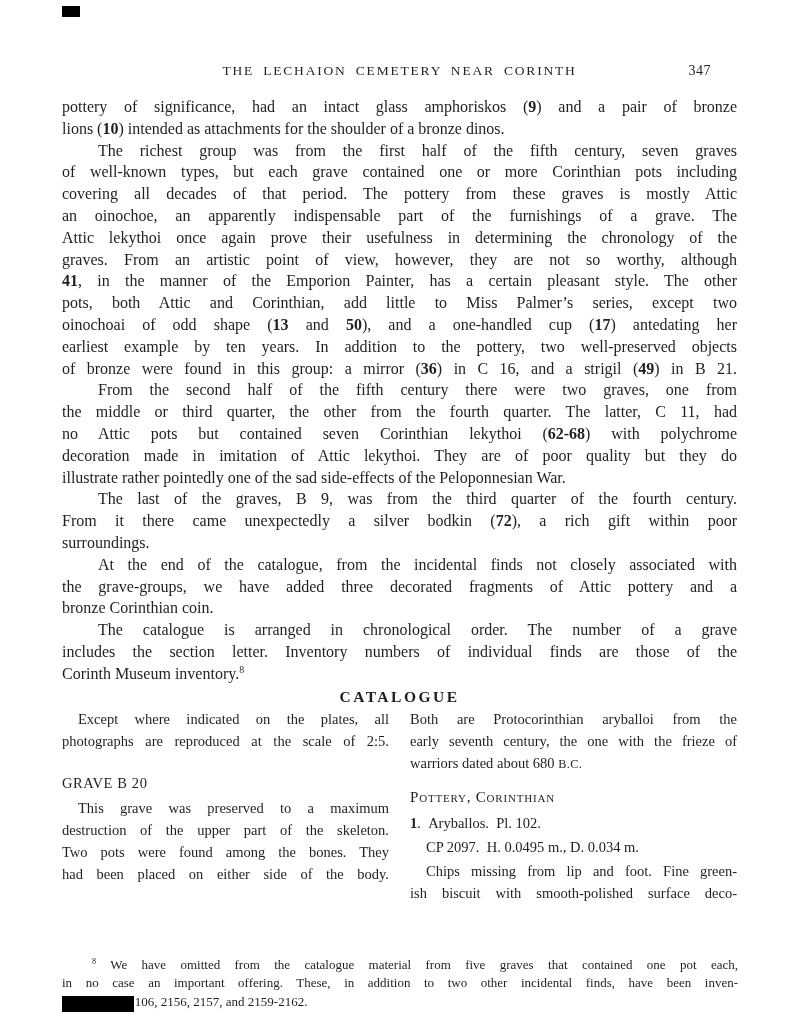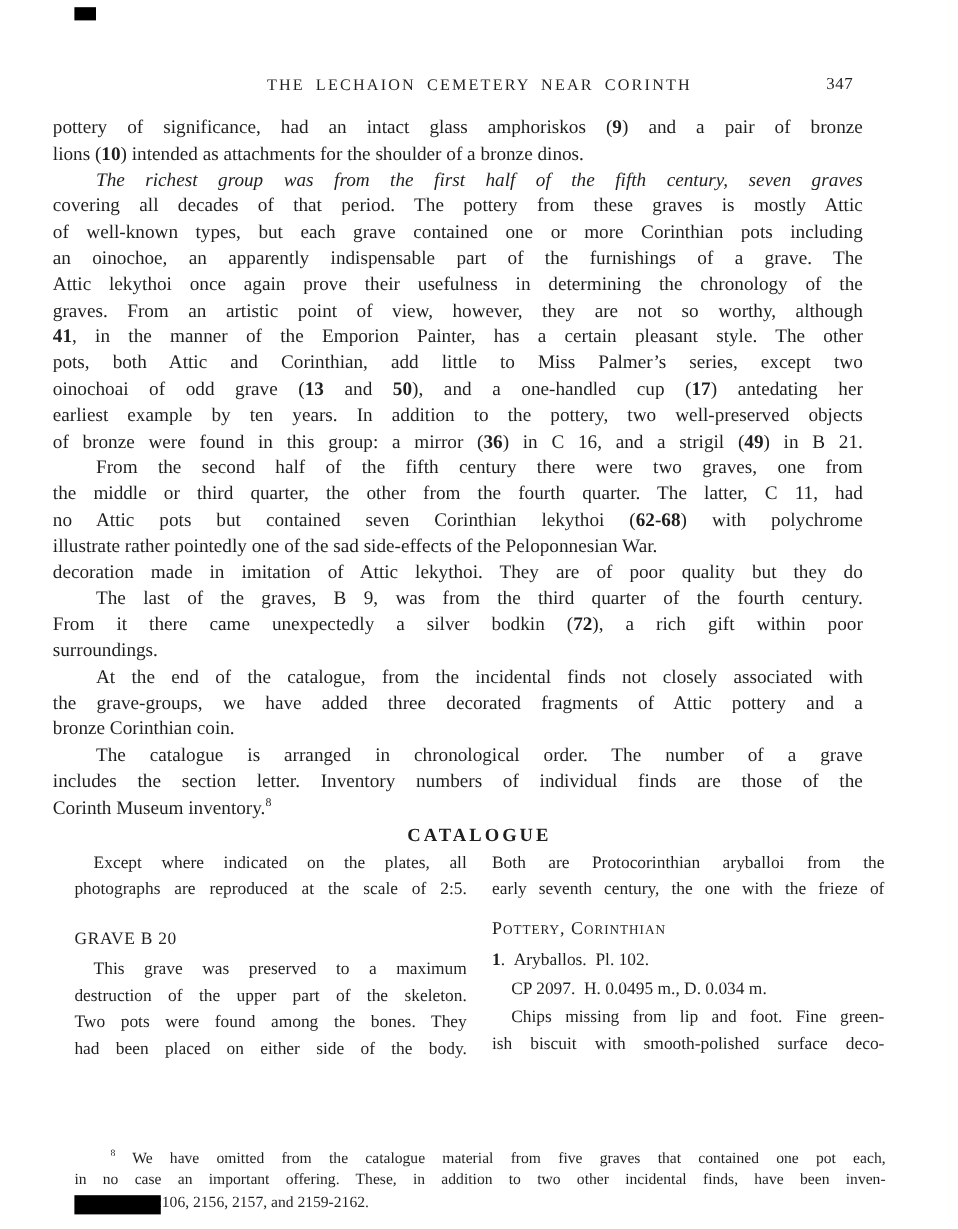--- a/index.html
+++ b/index.html
@@ -18,21 +18,21 @@
 
   
   .pagehead{position:absolute;left:62px;top:63px;width:675px;height:18px;}
   .head-title{
     display:block;text-align:center;
     font-size:13.5px;letter-spacing:1.8px;word-spacing:4px;
   }
   .page-num{position:absolute;right:26px;top:0;font-size:14px;letter-spacing:0.5px;}
 
   
-  .maintext{position:absolute;left:44px;top:96px;width:675px;}
+  .maintext{position:absolute;left:62px;top:96px;width:675px;}
   .maintext .line{font-size:16px;line-height:21.8px;}
 
   .line{
     text-align:justify;
     text-align-last:justify;
     white-space:normal;
   }
   .line.last{text-align-last:left;}
   .b{font-weight:700;}
   .sup{vertical-align:super;font-size:0.62em;line-height:0;}
@@ -77,38 +77,38 @@
     <span class="head-title">THE LECHAION CEMETERY NEAR CORINTH</span>
     <span class="page-num">347</span>
   </header>
 
   <main class="maintext">
     <div>
         <div class="line"><span>pottery of significance, had an intact glass amphoriskos (</span><span class="b">9</span><span>) and a pair of bronze</span></div>
         <div class="line last"><span>lions (</span><span class="b">10</span><span>) intended as attachments for the shoulder of a bronze dinos.</span></div>
       </div>
     <div>
-        <div class="line" style="text-indent: 36px; font-style: italic;"><span>The richest group was from the first half of the fifth century, seven graves</span></div>
+        <div class="line" style="text-indent: 36px;"><span>The richest group was from the first half of the fifth century, seven graves</span></div>
+        <div class="line"><span>of well-known types, but each grave contained one or more Corinthian pots including</span></div>
         <div class="line"><span>covering all decades of that period. The pottery from these graves is mostly Attic</span></div>
-        <div class="line"><span>of well-known types, but each grave contained one or more Corinthian pots including</span></div>
         <div class="line"><span>an oinochoe, an apparently indispensable part of the furnishings of a grave. The</span></div>
         <div class="line"><span>Attic lekythoi once again prove their usefulness in determining the chronology of the</span></div>
         <div class="line"><span>graves. From an artistic point of view, however, they are not so worthy, although</span></div>
         <div class="line"><span class="b">41</span><span>, in the manner of the Emporion Painter, has a certain pleasant style. The other</span></div>
         <div class="line"><span>pots, both Attic and Corinthian, add little to Miss Palmer’s series, except two</span></div>
-        <div class="line"><span>oinochoai of odd grave (</span><span class="b">13</span><span> and </span><span class="b">50</span><span>), and a one-handled cup (</span><span class="b">17</span><span>) antedating her</span></div>
+        <div class="line"><span>oinochoai of odd shape (</span><span class="b">13</span><span> and </span><span class="b">50</span><span>), and a one-handled cup (</span><span class="b">17</span><span>) antedating her</span></div>
         <div class="line"><span>earliest example by ten years. In addition to the pottery, two well-preserved objects</span></div>
         <div class="line"><span>of bronze were found in this group: a mirror (</span><span class="b">36</span><span>) in C 16, and a strigil (</span><span class="b">49</span><span>) in B 21.</span></div>
       </div>
     <div>
         <div class="line" style="text-indent: 36px;"><span>From the second half of the fifth century there were two graves, one from</span></div>
         <div class="line"><span>the middle or third quarter, the other from the fourth quarter. The latter, C 11, had</span></div>
         <div class="line"><span>no Attic pots but contained seven Corinthian lekythoi (</span><span class="b">62-68</span><span>) with polychrome</span></div>
+        <div class="line"><span>decoration made in imitation of Attic lekythoi. They are of poor quality but they do</span></div>
         <div class="line last"><span>illustrate rather pointedly one of the sad side-effects of the Peloponnesian War.</span></div>
-        <div class="line"><span>decoration made in imitation of Attic lekythoi. They are of poor quality but they do</span></div>
       </div>
     <div>
         <div class="line" style="text-indent: 36px;"><span>The last of the graves, B 9, was from the third quarter of the fourth century.</span></div>
         <div class="line"><span>From it there came unexpectedly a silver bodkin (</span><span class="b">72</span><span>), a rich gift within poor</span></div>
         <div class="line last"><span>surroundings.</span></div>
       </div>
     <div>
         <div class="line" style="text-indent: 36px;"><span>At the end of the catalogue, from the incidental finds not closely associated with</span></div>
         <div class="line"><span>the grave-groups, we have added three decorated fragments of Attic pottery and a</span></div>
         <div class="line last"><span>bronze Corinthian coin.</span></div>
@@ -133,20 +133,21 @@
           <div class="line" style="text-indent: 16px;"><span>This grave was preserved to a maximum</span></div>
           <div class="line"><span>destruction of the upper part of the skeleton.</span></div>
           <div class="line"><span>Two pots were found among the bones. They</span></div>
           <div class="line"><span>had been placed on either side of the body.</span></div>
         </div>
     </div>
     <div class="col">
       <div>
           <div class="line"><span>Both are Protocorinthian aryballoi from the</span></div>
           <div class="line"><span>early seventh century, the one with the frieze of</span></div>
+          <div class="line last"><span>warriors dated about 680 </span><span class="sc">B.C.</span></div>
         </div>
       <h3 class="pottery-heading">Pottery, Corinthian</h3>
       <div class="entry-title">
           <div class="line last"><span class="b">1</span><span>. Aryballos. Pl. 102.</span></div>
         </div>
       <div class="entry-dims">
           <div class="line last" style="text-indent: 16px;"><span>CP 2097. H. 0.0495 m., D. 0.034 m.</span></div>
         </div>
       <div class="entry-desc">
           <div class="line" style="text-indent: 16px;"><span>Chips missing from lip and foot. Fine green-</span></div>

